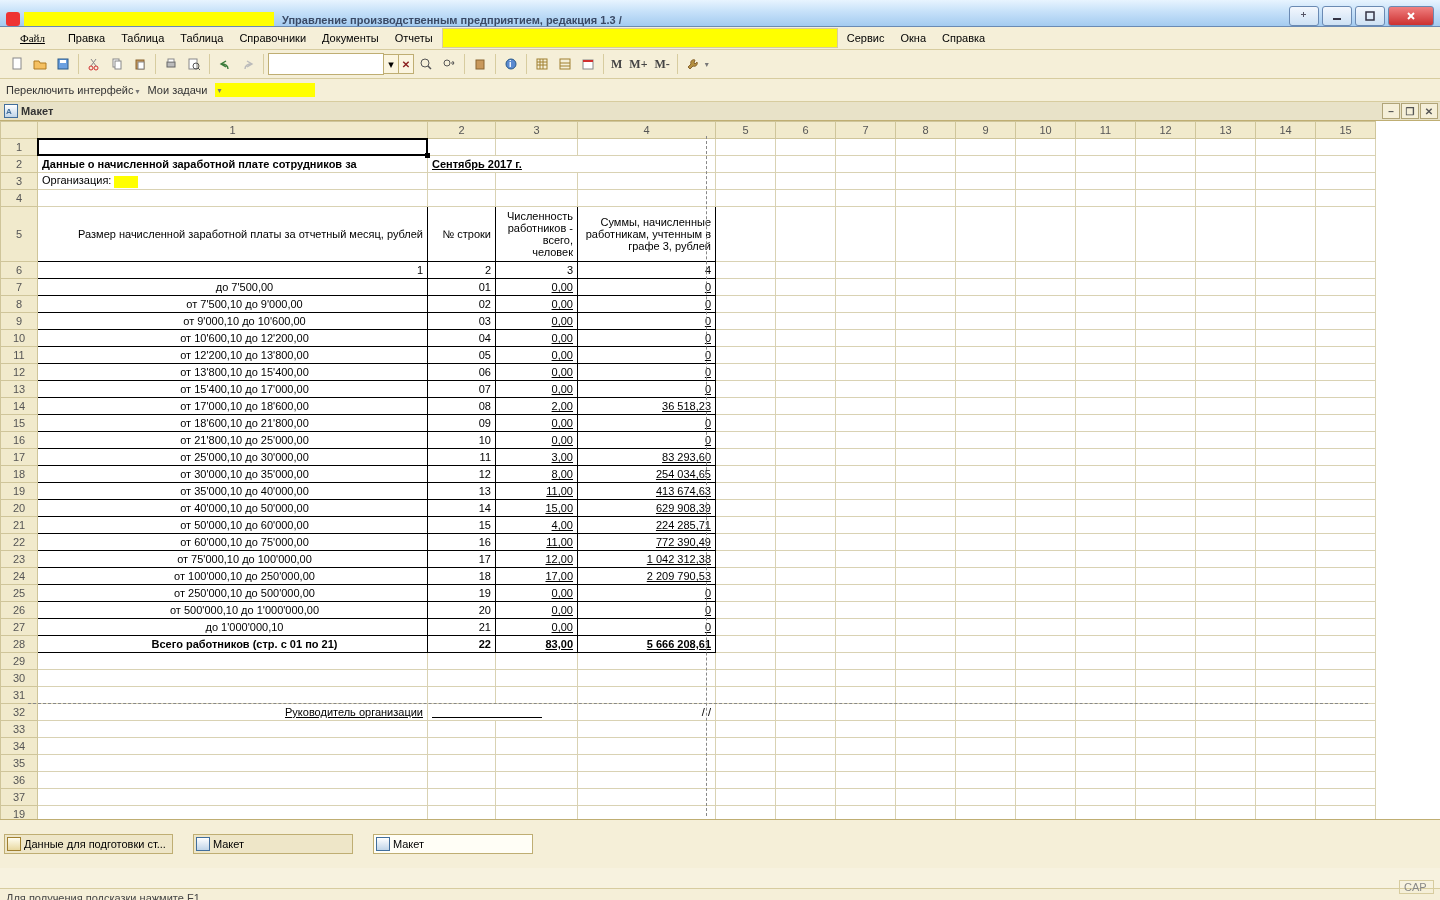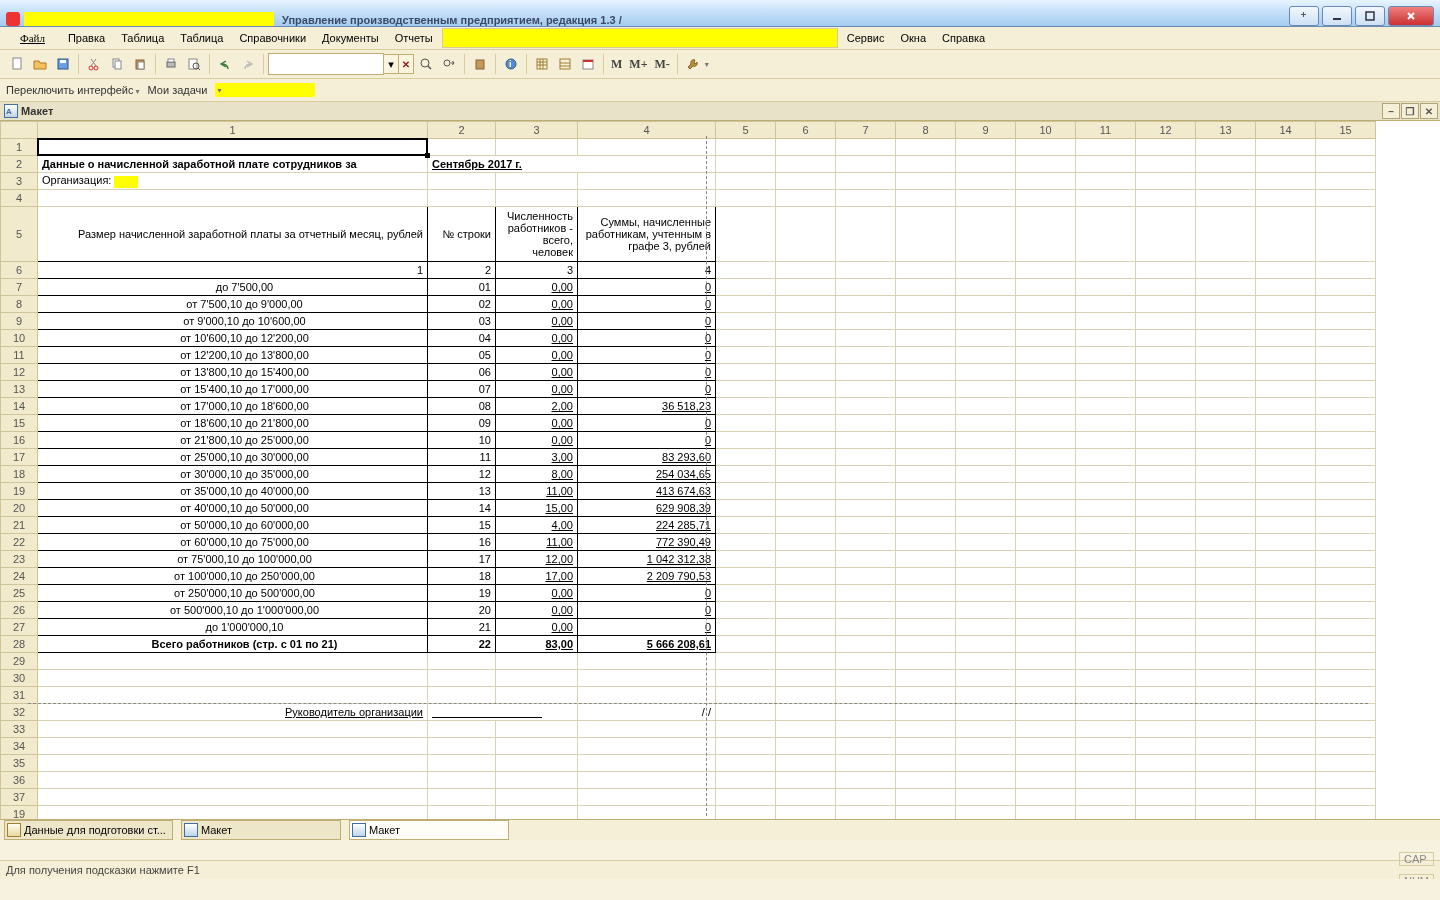--- a/index.html
+++ b/index.html
@@ -66,21 +66,21 @@
   .l{text-align:left;}
   .pad-l{padding-left:28px !important;text-align:center;}
   .rptUL{text-decoration:underline;font-weight:bold;}
   .orgHl{background:#ffff00;display:inline-block;width:24px;height:12px;vertical-align:middle;}
   
   
   .dash-v{position:absolute;top:15px;width:0;height:680px;border-left:1px dashed #888;}
   .dash-h{position:absolute;left:28px;height:0;width:1340px;border-top:1px dashed #888;}
   
   
-  .btm-tabs{height:20px;background:#f5efd8;border-top:1px solid #bfae73;display:flex;align-items:center;padding:0 4px;gap:8px;}
+  .btm-tabs{height:20px;background:#f5efd8;border-top:1px solid #bfae73;display:flex;align-items:center;padding:14px 4px;gap:20px;}
   .btab{height:18px;background:#eee6c8;border:1px solid #bfae73;display:flex;align-items:center;padding:0 6px 0 2px;gap:3px;min-width:150px;}
   .btab.act{background:#fffef6;}
   .btab .ico{width:12px;height:12px;background:linear-gradient(#fff,#c0d4e8);border:1px solid #416e9c;position:relative;}
   .btab .ico.report{background:linear-gradient(#fffdef,#e8d8a0);border-color:#a08030;}
   
   
   .status{height:18px;background:#f5efd8;border-top:1px solid #d7cc9f;display:flex;align-items:center;padding:0 6px;color:#444;margin-top:20px;}
   .status .right{margin-left:auto;display:flex;gap:8px;flex-direction:column;}
   .status .kbd{border:1px solid #d7cc9f;padding:0 4px;color:#888;}
   

